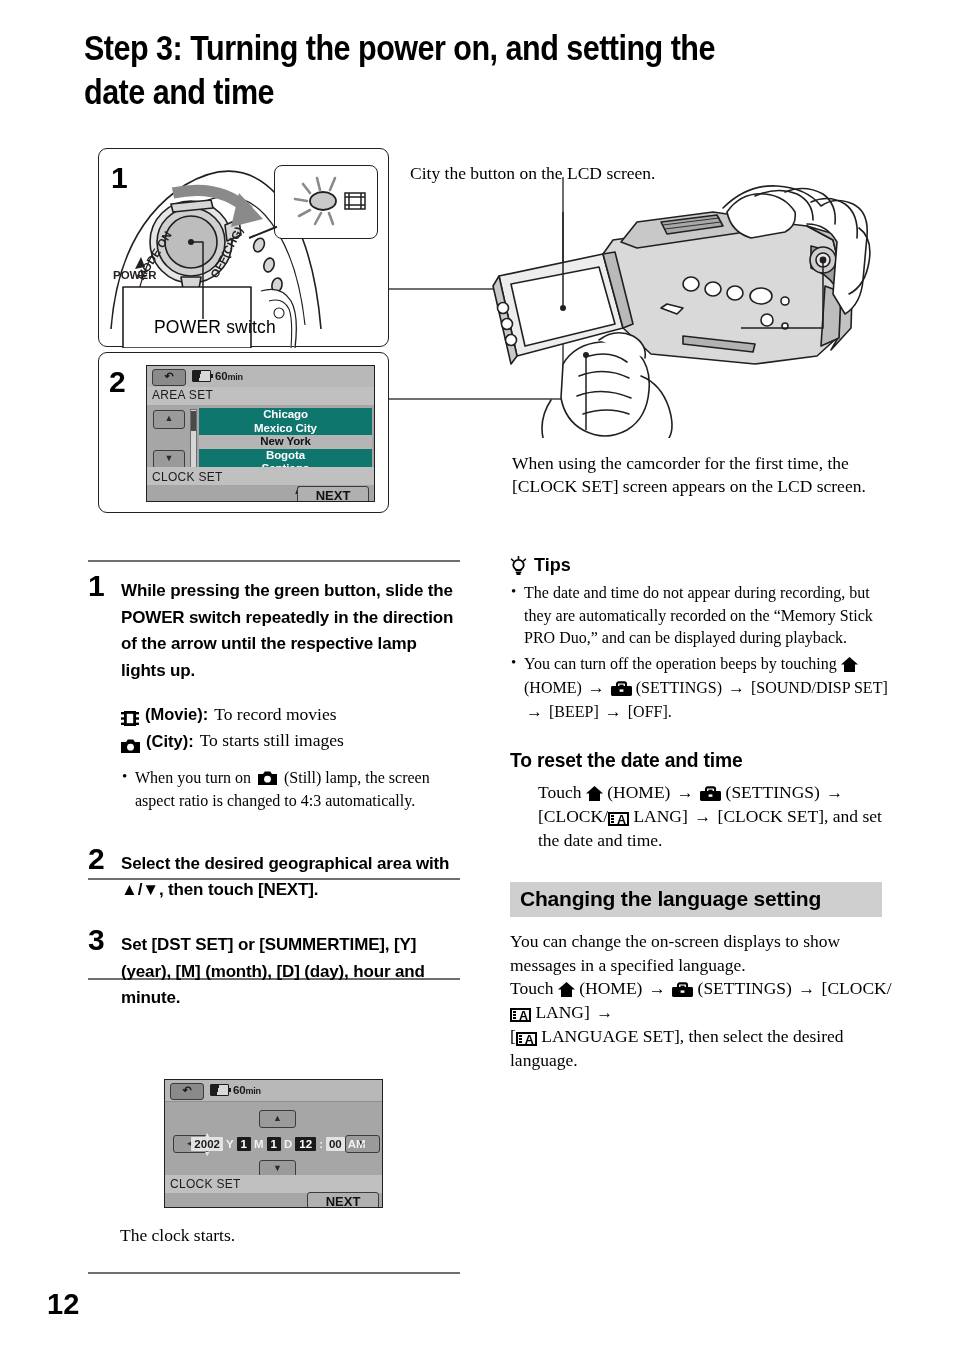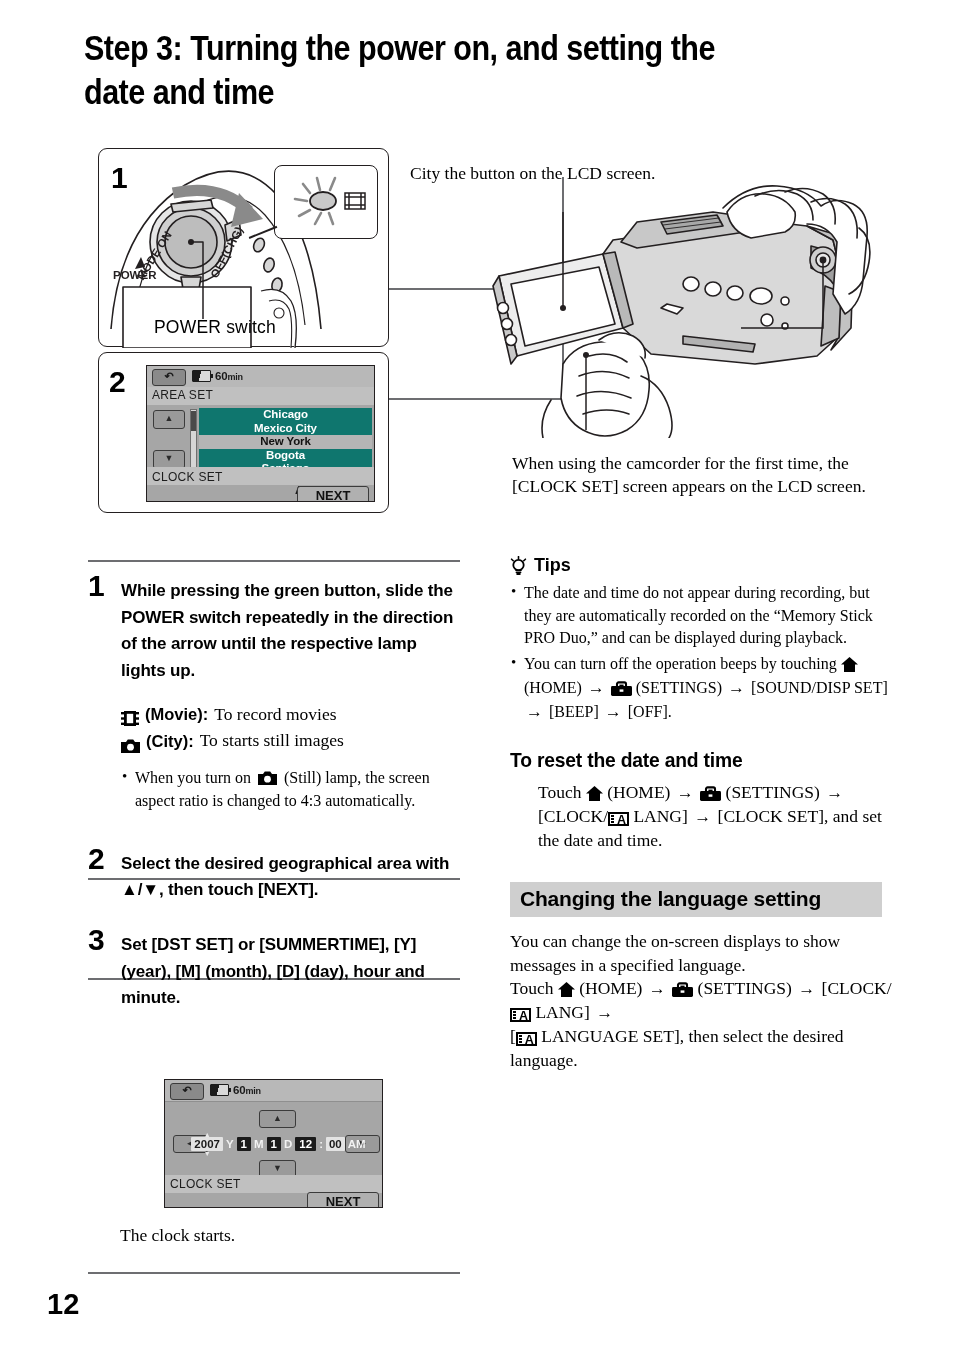--- a/index.html
+++ b/index.html
@@ -543,21 +543,21 @@
   </div>
 
   <div class="arrow-btn" style="left:94px; top:30px; width:35px; height:16px; line-height:14px;">▲</div>
   <div class="arrow-btn" style="left:94px; top:80px; width:35px; height:16px; line-height:14px;">▼</div>
   <div class="arrow-btn" style="left:8px; top:55px; width:33px; height:16px; line-height:14px;">◀</div>
   <div class="arrow-btn" style="left:180px; top:55px; width:33px; height:16px; line-height:14px;">▶</div>
 
   <div class="dt-row" style="top:53px; left:44px; right:34px;">
     <span class="yr-wrap">
       <span class="yr-tick">▲</span>
-      <span class="dt-val-light">2007</span>
+      <span class="dt-val-light">2002</span>
       <span class="yr-tick">▼</span>
     </span>
     <span class="dt-unit">Y</span>
     <span class="dt-val-dark">1</span>
     <span class="dt-unit">M</span>
     <span class="dt-val-dark">1</span>
     <span class="dt-unit">D</span>
     <span class="dt-val-dark">12</span>
     <span class="dt-unit">:</span>
     <span class="dt-val-light">00</span>

